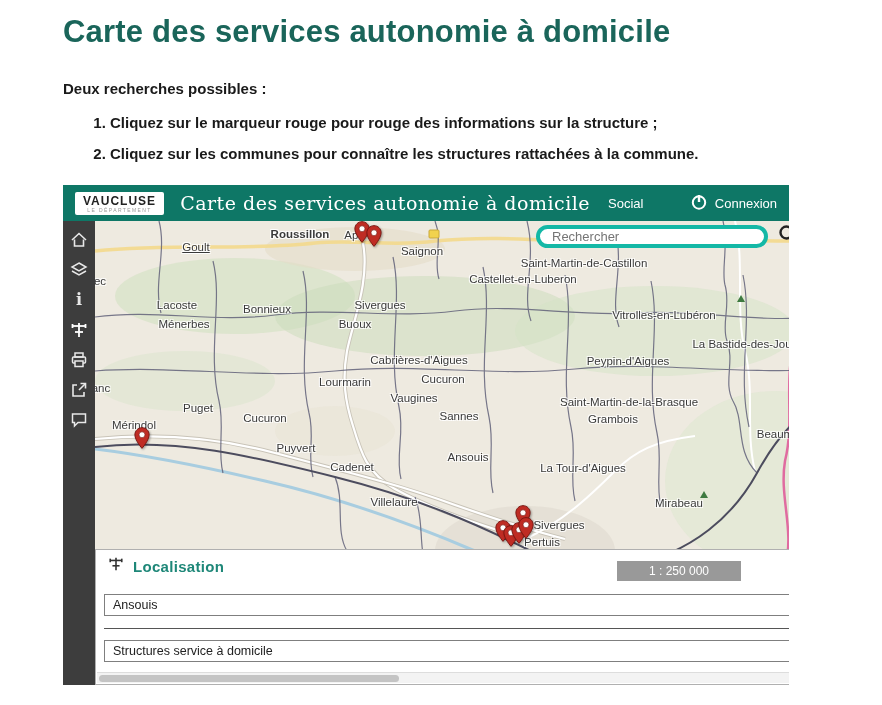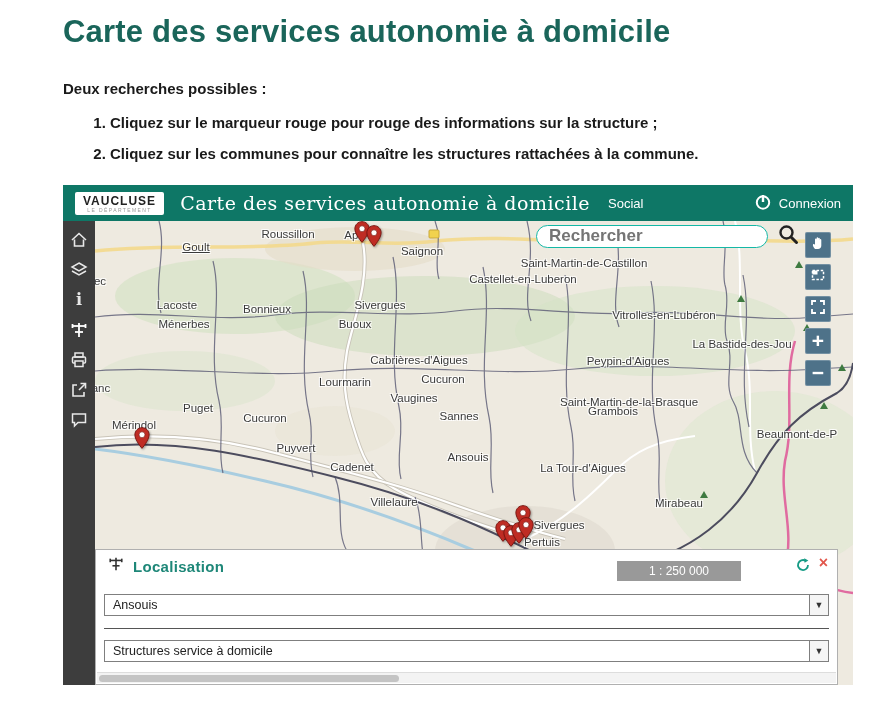--- a/index.html
+++ b/index.html
@@ -11,21 +11,21 @@
   }
   h1.page-title {
     margin:12px 0 0 63px; font-size:31px; line-height:40px; font-weight:700;
     color:var(--page_title,#1a655a); letter-spacing:.2px;
   }
   p.intro { margin:28px 0 0 63px; font-size:15px; font-weight:700; }
   ol.instructions { margin:16px 0 0 63px; padding-left:47px; }
   ol.instructions li { font-size:15px; font-weight:700; line-height:19px; margin-bottom:12px; }
 
   
-  .widget { position:relative; margin:22px 0 0 63px; width:790px; height:500px; }
+  .widget { position:relative; margin:22px 0 0 63px; width:726px; height:500px; }
 
   .app-header {
     position:absolute; top:0; left:0; right:0; height:36px;
     background:var(--header_bg,#0e7766); color:#fff;
     display:flex; align-items:center; padding:0 12px; gap:16px;
   }
   .logo { background:#fff; border-radius:2px; padding:3px 8px 2px; display:flex; flex-direction:column; align-items:center; line-height:1; cursor:pointer; }
   .logo-main { font-size:12px; font-weight:700; color:#222; letter-spacing:1px; }
   .logo-sub { font-size:5px; color:#999; letter-spacing:1.4px; margin-top:1px; }
   .app-title { font-family:"DejaVu Serif", serif; font-size:19px; letter-spacing:.5px; white-space:nowrap; }
@@ -51,24 +51,23 @@
     position:absolute; transform:translate(-50%,-50%);
     font-size:11.5px; color:#3a3a3a; white-space:nowrap; cursor:pointer; z-index:2;
     text-shadow:-1px -1px 0 rgba(255,255,255,.85), 1px -1px 0 rgba(255,255,255,.85),
                 -1px 1px 0 rgba(255,255,255,.85), 1px 1px 0 rgba(255,255,255,.85);
   }
   .pin { position:absolute; width:16px; height:22px; cursor:pointer; z-index:3;
          filter:drop-shadow(1px 1px 1px rgba(0,0,0,.35)); }
 
   .search-wrap { position:absolute; top:3px; left:441px; display:flex; align-items:center; gap:8px; z-index:4; }
   .search-input {
-    width:232px; height:23px; border:1px solid #14b8a6; border-radius:12px;
-    padding:0 12px; font-size:17px; color:#333; background:#fff; outline:none;
+    width:232px; height:23px; border:4px solid #14b8a6; border-radius:12px;
+    padding:0 12px; font-size:13px; color:#333; background:#fff; outline:none;
     font-family:"Liberation Sans", sans-serif;
-    font-weight:bold;
   }
   .search-btn { width:24px; height:24px; display:flex; align-items:center; justify-content:center; cursor:pointer; }
 
   .controls { position:absolute; top:11px; left:710px; display:flex; flex-direction:column; gap:6px; z-index:4; }
   .ctrl {
     width:26px; height:26px; background:var(--control_bg,#4e7289); color:#fff; border-radius:2px;
     display:flex; align-items:center; justify-content:center; cursor:pointer;
     box-shadow:inset 0 0 0 1px rgba(255,255,255,.22);
   }
   .ctrl.zoom { font-size:21px; font-weight:700; line-height:1; padding-bottom:2px; }
@@ -247,42 +246,42 @@
         <polygon points="708,110 712,103 716,110"></polygon>
         <polygon points="725,188 729,181 733,188"></polygon>
         <polygon points="605,277 609,270 613,277"></polygon>
         <polygon points="743,150 747,143 751,150"></polygon>
         <polygon points="700,47 704,40 708,47"></polygon>
       </g>
       <rect x="334" y="9" width="10" height="8" rx="1" fill="#f1d24e" stroke="#caa83a"></rect>
     </svg>
 
     <div id="labels-layer">
-        <span class="map-label" style="left: 193px; top: 13px;">Roussillon</span>
+        <span class="map-label" style="left: 205px; top: 13px; font-weight: bold;">Roussillon</span>
         <span class="map-label" style="left: 101px; top: 26px; text-decoration: underline;">Goult</span>
         <span class="map-label" style="left: 258px; top: 14px;">Apt</span>
         <span class="map-label" style="left: 327px; top: 30px;">Saignon</span>
         <span class="map-label" style="left: 489px; top: 42px;">Saint-Martin-de-Castillon</span>
         <span class="map-label" style="left: 428px; top: 58px;">Castellet-en-Luberon</span>
         <span class="map-label" style="left: 5px; top: 60px;">ec</span>
         <span class="map-label" style="left: 82px; top: 84px;">Lacoste</span>
         <span class="map-label" style="left: 172px; top: 88px;">Bonnieux</span>
         <span class="map-label" style="left: 285px; top: 84px;">Sivergues</span>
         <span class="map-label" style="left: 260px; top: 103px;">Buoux</span>
         <span class="map-label" style="left: 569px; top: 94px;">Vitrolles-en-Lubéron</span>
         <span class="map-label" style="left: 647px; top: 123px;">La Bastide-des-Jou</span>
         <span class="map-label" style="left: 89px; top: 103px;">Ménerbes</span>
         <span class="map-label" style="left: 324px; top: 139px;">Cabrières-d'Aigues</span>
         <span class="map-label" style="left: 533px; top: 140px;">Peypin-d'Aigues</span>
         <span class="map-label" style="left: 250px; top: 161px;">Lourmarin</span>
         <span class="map-label" style="left: 348px; top: 158px;">Cucuron</span>
         <span class="map-label" style="left: 319px; top: 177px;">Vaugines</span>
         <span class="map-label" style="left: 534px; top: 181px;">Saint-Martin-de-la-Brasque</span>
         <span class="map-label" style="left: 364px; top: 195px;">Sannes</span>
-        <span class="map-label" style="left: 518px; top: 190px;">Grambois</span>
+        <span class="map-label" style="left: 518px; top: 198px;">Grambois</span>
         <span class="map-label" style="left: 6px; top: 167px;">anc</span>
         <span class="map-label" style="left: 103px; top: 187px;">Puget</span>
         <span class="map-label" style="left: 170px; top: 197px;">Cucuron</span>
         <span class="map-label" style="left: 39px; top: 204px;">Mérindol</span>
         <span class="map-label" style="left: 201px; top: 227px;">Puyvert</span>
         <span class="map-label" style="left: 373px; top: 236px;">Ansouis</span>
         <span class="map-label" style="left: 488px; top: 247px;">La Tour-d'Aigues</span>
         <span class="map-label" style="left: 702px; top: 213px;">Beaumont-de-P</span>
         <span class="map-label" style="left: 257px; top: 246px;">Cadenet</span>
         <span class="map-label" style="left: 584px; top: 282px;">Mirabeau</span>

